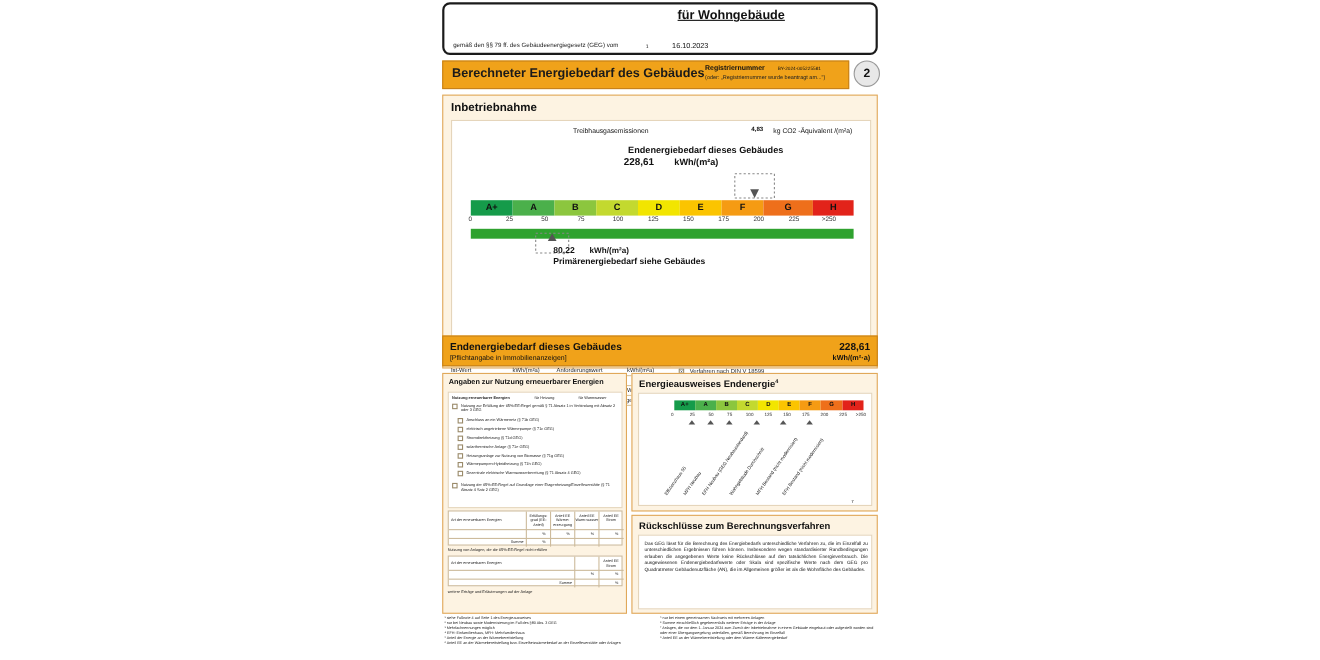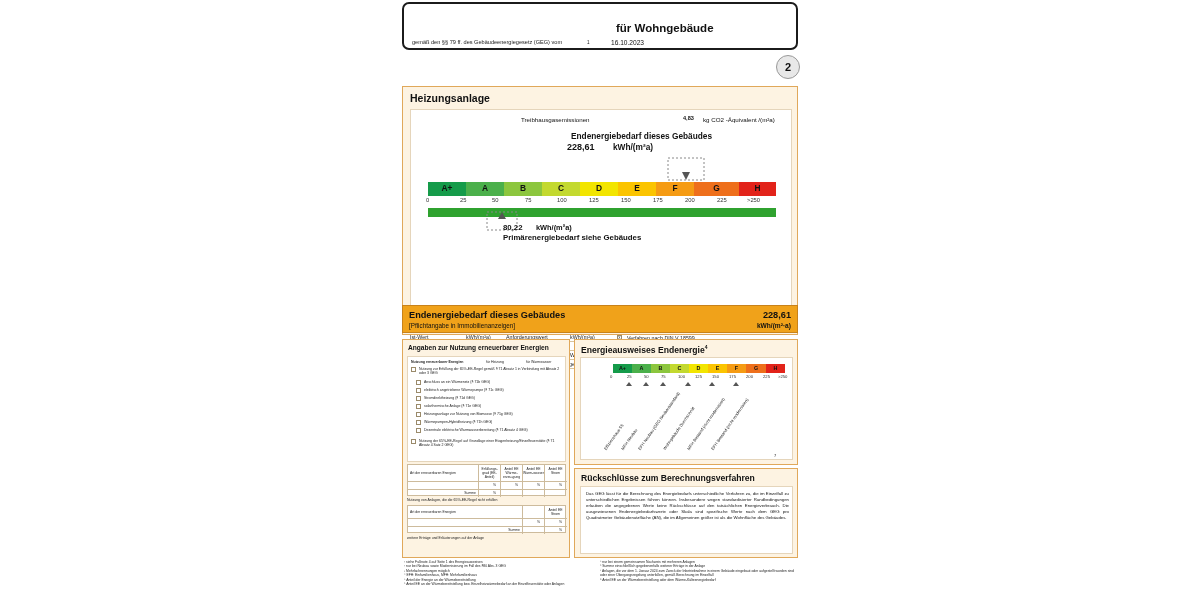--- a/index.html
+++ b/index.html
@@ -1,21 +1,21 @@
 <!DOCTYPE html>
 <html><head>
 <meta charset="utf-8">
 <style>
   html,body{margin:0;padding:0;background:#fff;}
   body{width:1200px;height:600px;font-family:"Liberation Sans",sans-serif;color:#111;overflow:hidden;}
   .page{position:absolute;left:400px;top:0;width:400px;height:600px;background:#fff;}
   
   .hdr{position:absolute;left:2px;top:2px;width:396px;height:48px;border:2px solid #1b1b1b;border-radius:7px;background:#fff;box-sizing:border-box;}
   .hdr-title{position:absolute;left:8px;top:3px;font-size:27px;font-weight:bold;letter-spacing:.5px;line-height:30px;}
-  .hdr-sub{position:absolute;left:212px;top:18px;font-size:11.5px;font-weight:bold;}
+  .hdr-sub{position:absolute;left:212px;top:4px;font-size:11.5px;font-weight:bold;text-decoration:underline;}
   .hdr-law{position:absolute;left:8px;top:35px;font-size:5.6px;color:#222;}
   .hdr-sup{position:absolute;left:183px;top:36px;font-size:4.6px;}
   .hdr-date{position:absolute;left:207px;top:35px;font-size:6.6px;}
   
   .bar{position:absolute;left:2px;top:55px;width:370px;height:26px;background:#f0a21a;border:1px solid #c8821a;box-sizing:border-box;}
   .bar-t{position:absolute;left:8px;top:5px;font-size:11.5px;font-weight:bold;color:#1a1a1a;}
   .bar-reg{position:absolute;left:238px;top:3px;font-size:6.3px;font-weight:bold;}
   .bar-reg2{position:absolute;left:238px;top:12px;font-size:5px;color:#222;}
   .bar-regno{position:absolute;left:304px;top:3.5px;font-size:4.3px;}
   .pagecirc{position:absolute;left:376px;top:55px;width:24px;height:24px;border-radius:50%;background:#e8e8e8;border:1px solid #999;box-sizing:border-box;}
@@ -90,26 +90,32 @@
 
 <div class="page">
 
   <div class="hdr">
     <div class="hdr-sub">für Wohngebäude</div>
     <div class="hdr-law">gemäß den §§ 79 ff. des Gebäudeenergiegesetz (GEG) vom</div>
     <div class="hdr-sup">1</div>
     <div class="hdr-date">16.10.2023</div>
   </div>
 
+  <div class="bar">
+    <div class="bar-t">Berechneter Energiebedarf des Gebäudes</div>
+    <div class="bar-reg">Registriernummer</div>
+    <div class="bar-regno">BY-2024-005225581</div>
+    <div class="bar-reg2">(oder: „Registriernummer wurde beantragt am...")</div>
+  </div>
   <div class="pagecirc">
     <span>2</span>
   </div>
 
   <div class="panel">
-    <div class="panel-title">Heizungsanlage</div>
+    <div class="panel-title">Inbetriebnahme</div>
 
     <div class="whitebox">
       <div class="ghg-label">Treibhausgasemissionen</div>
       <div class="ghg-val">4,83</div>
       <div class="ghg-unit">kg CO2 -Äquivalent /(m²a)</div>
 
       <div class="eb-title">Endenergiebedarf dieses Gebäudes</div>
       <div class="eb-val">228,61</div>
       <div class="eb-unit">kWh/(m²a)</div>
 

